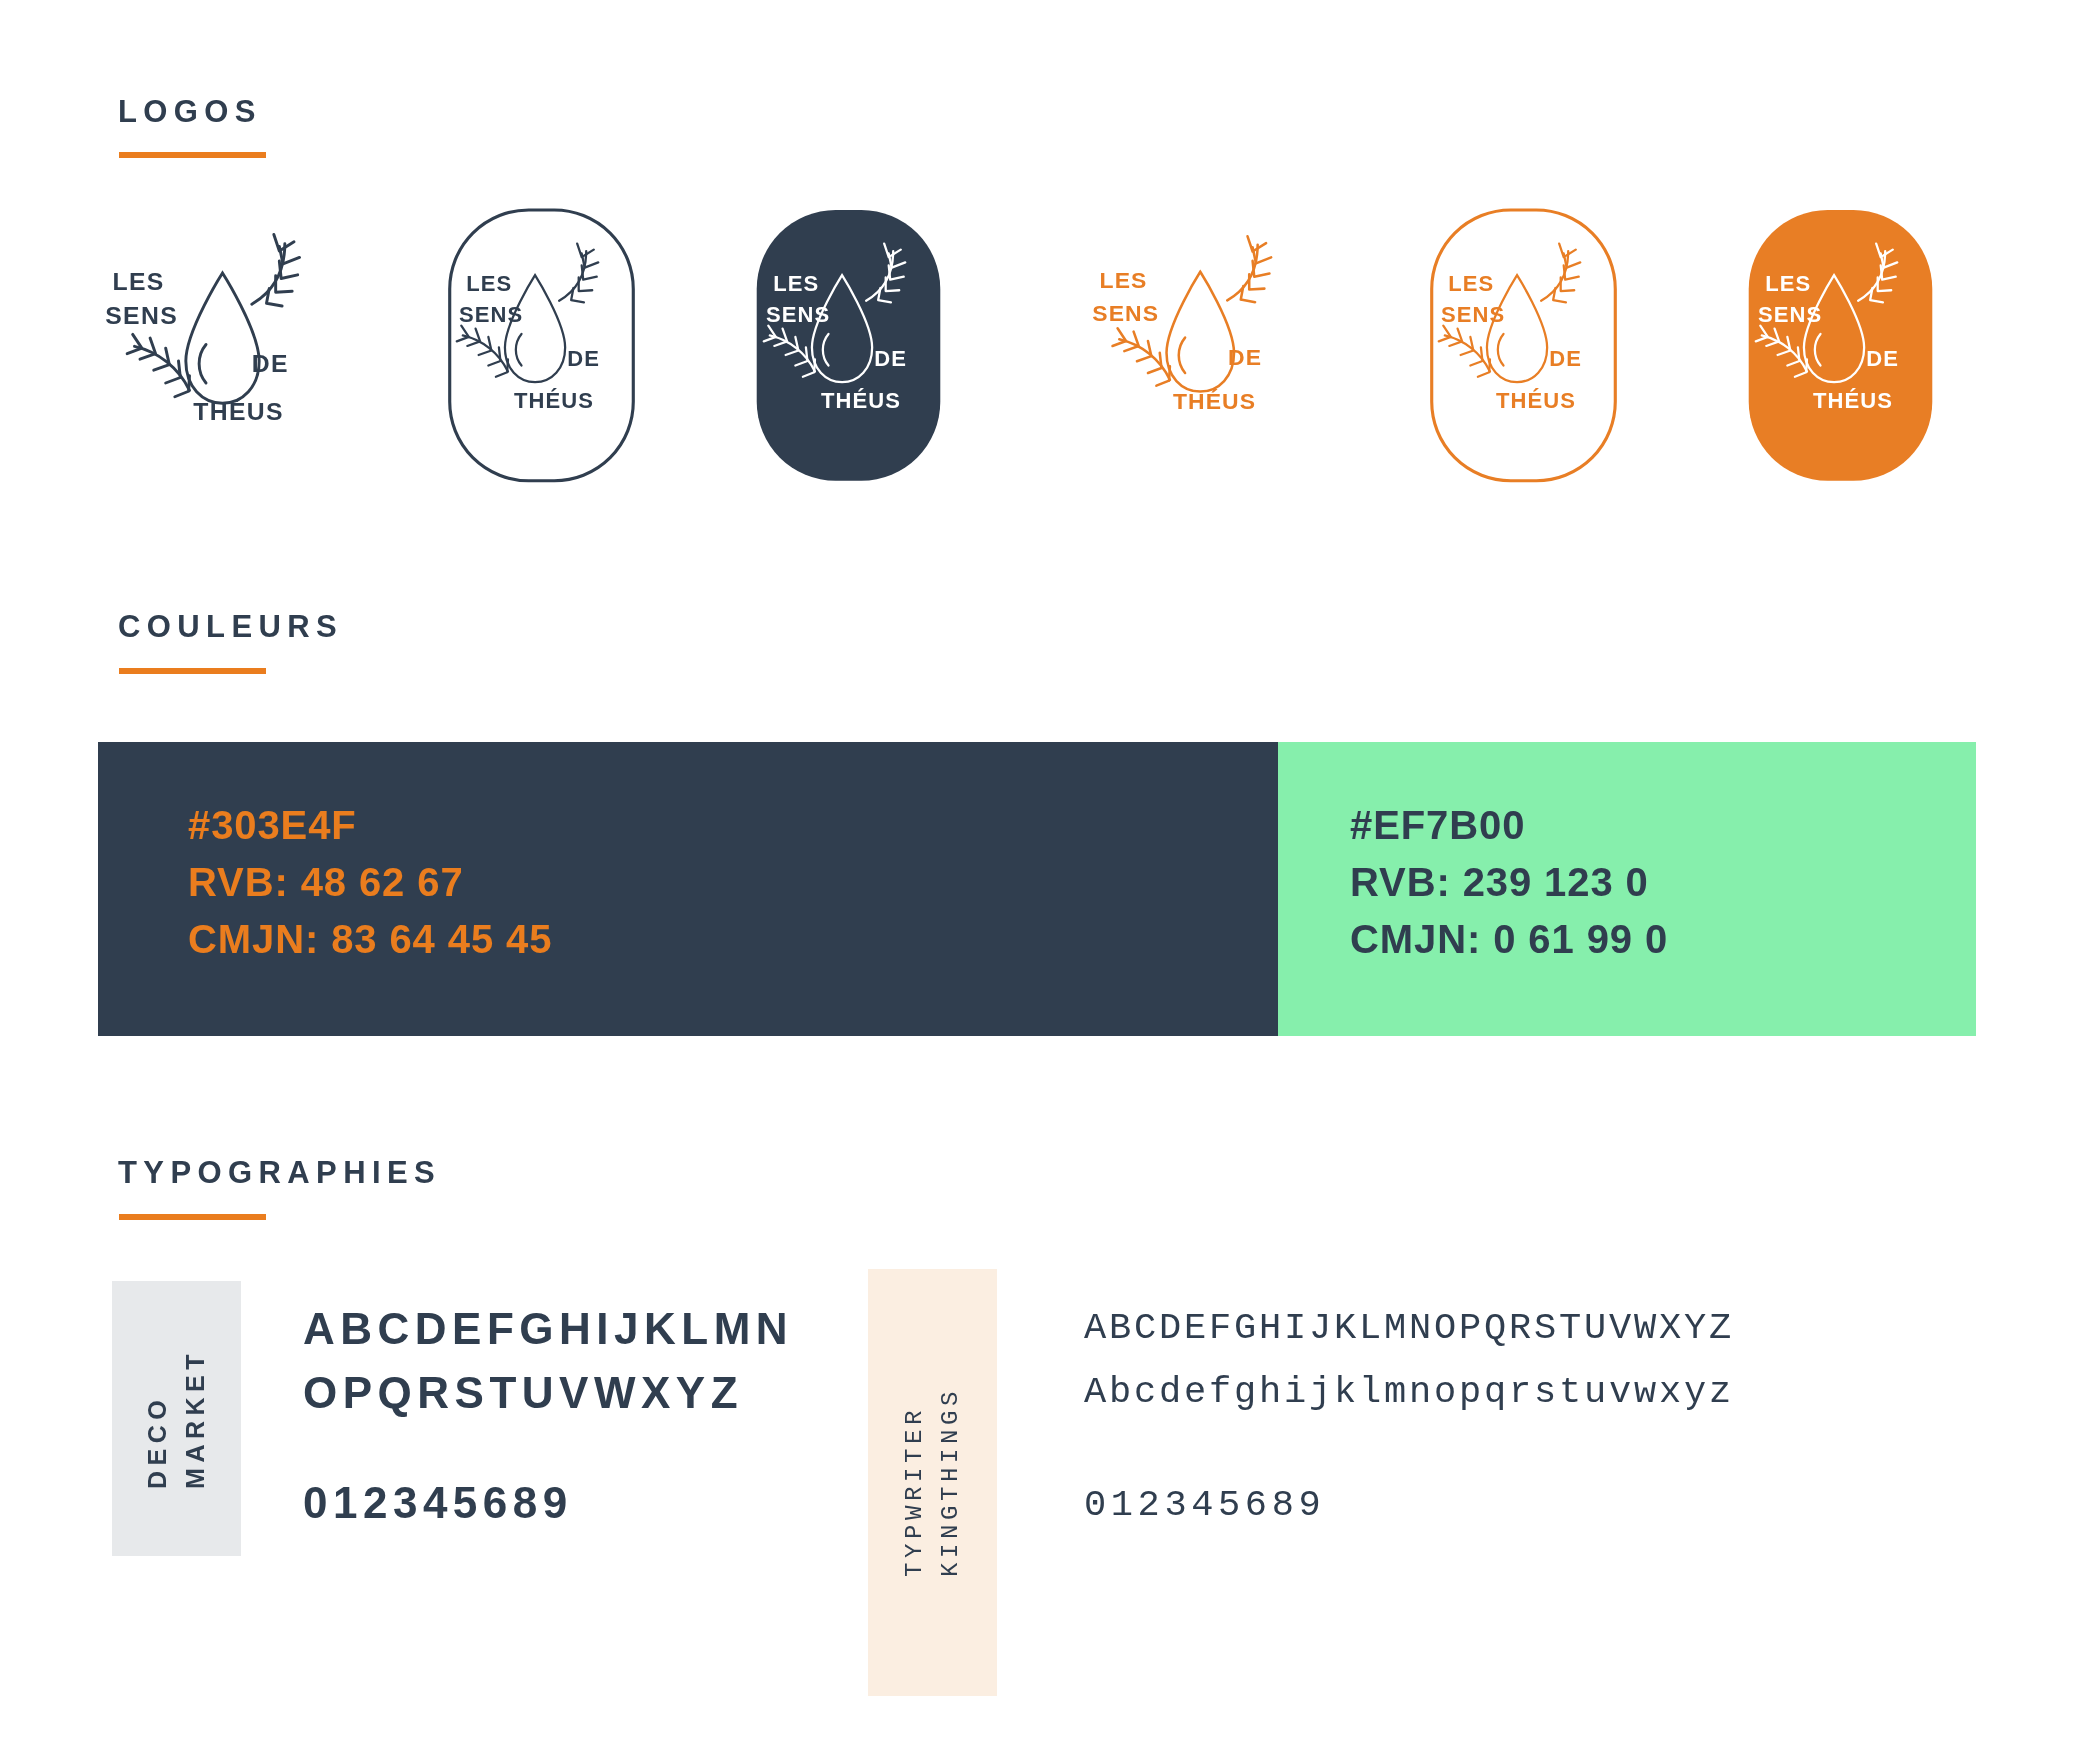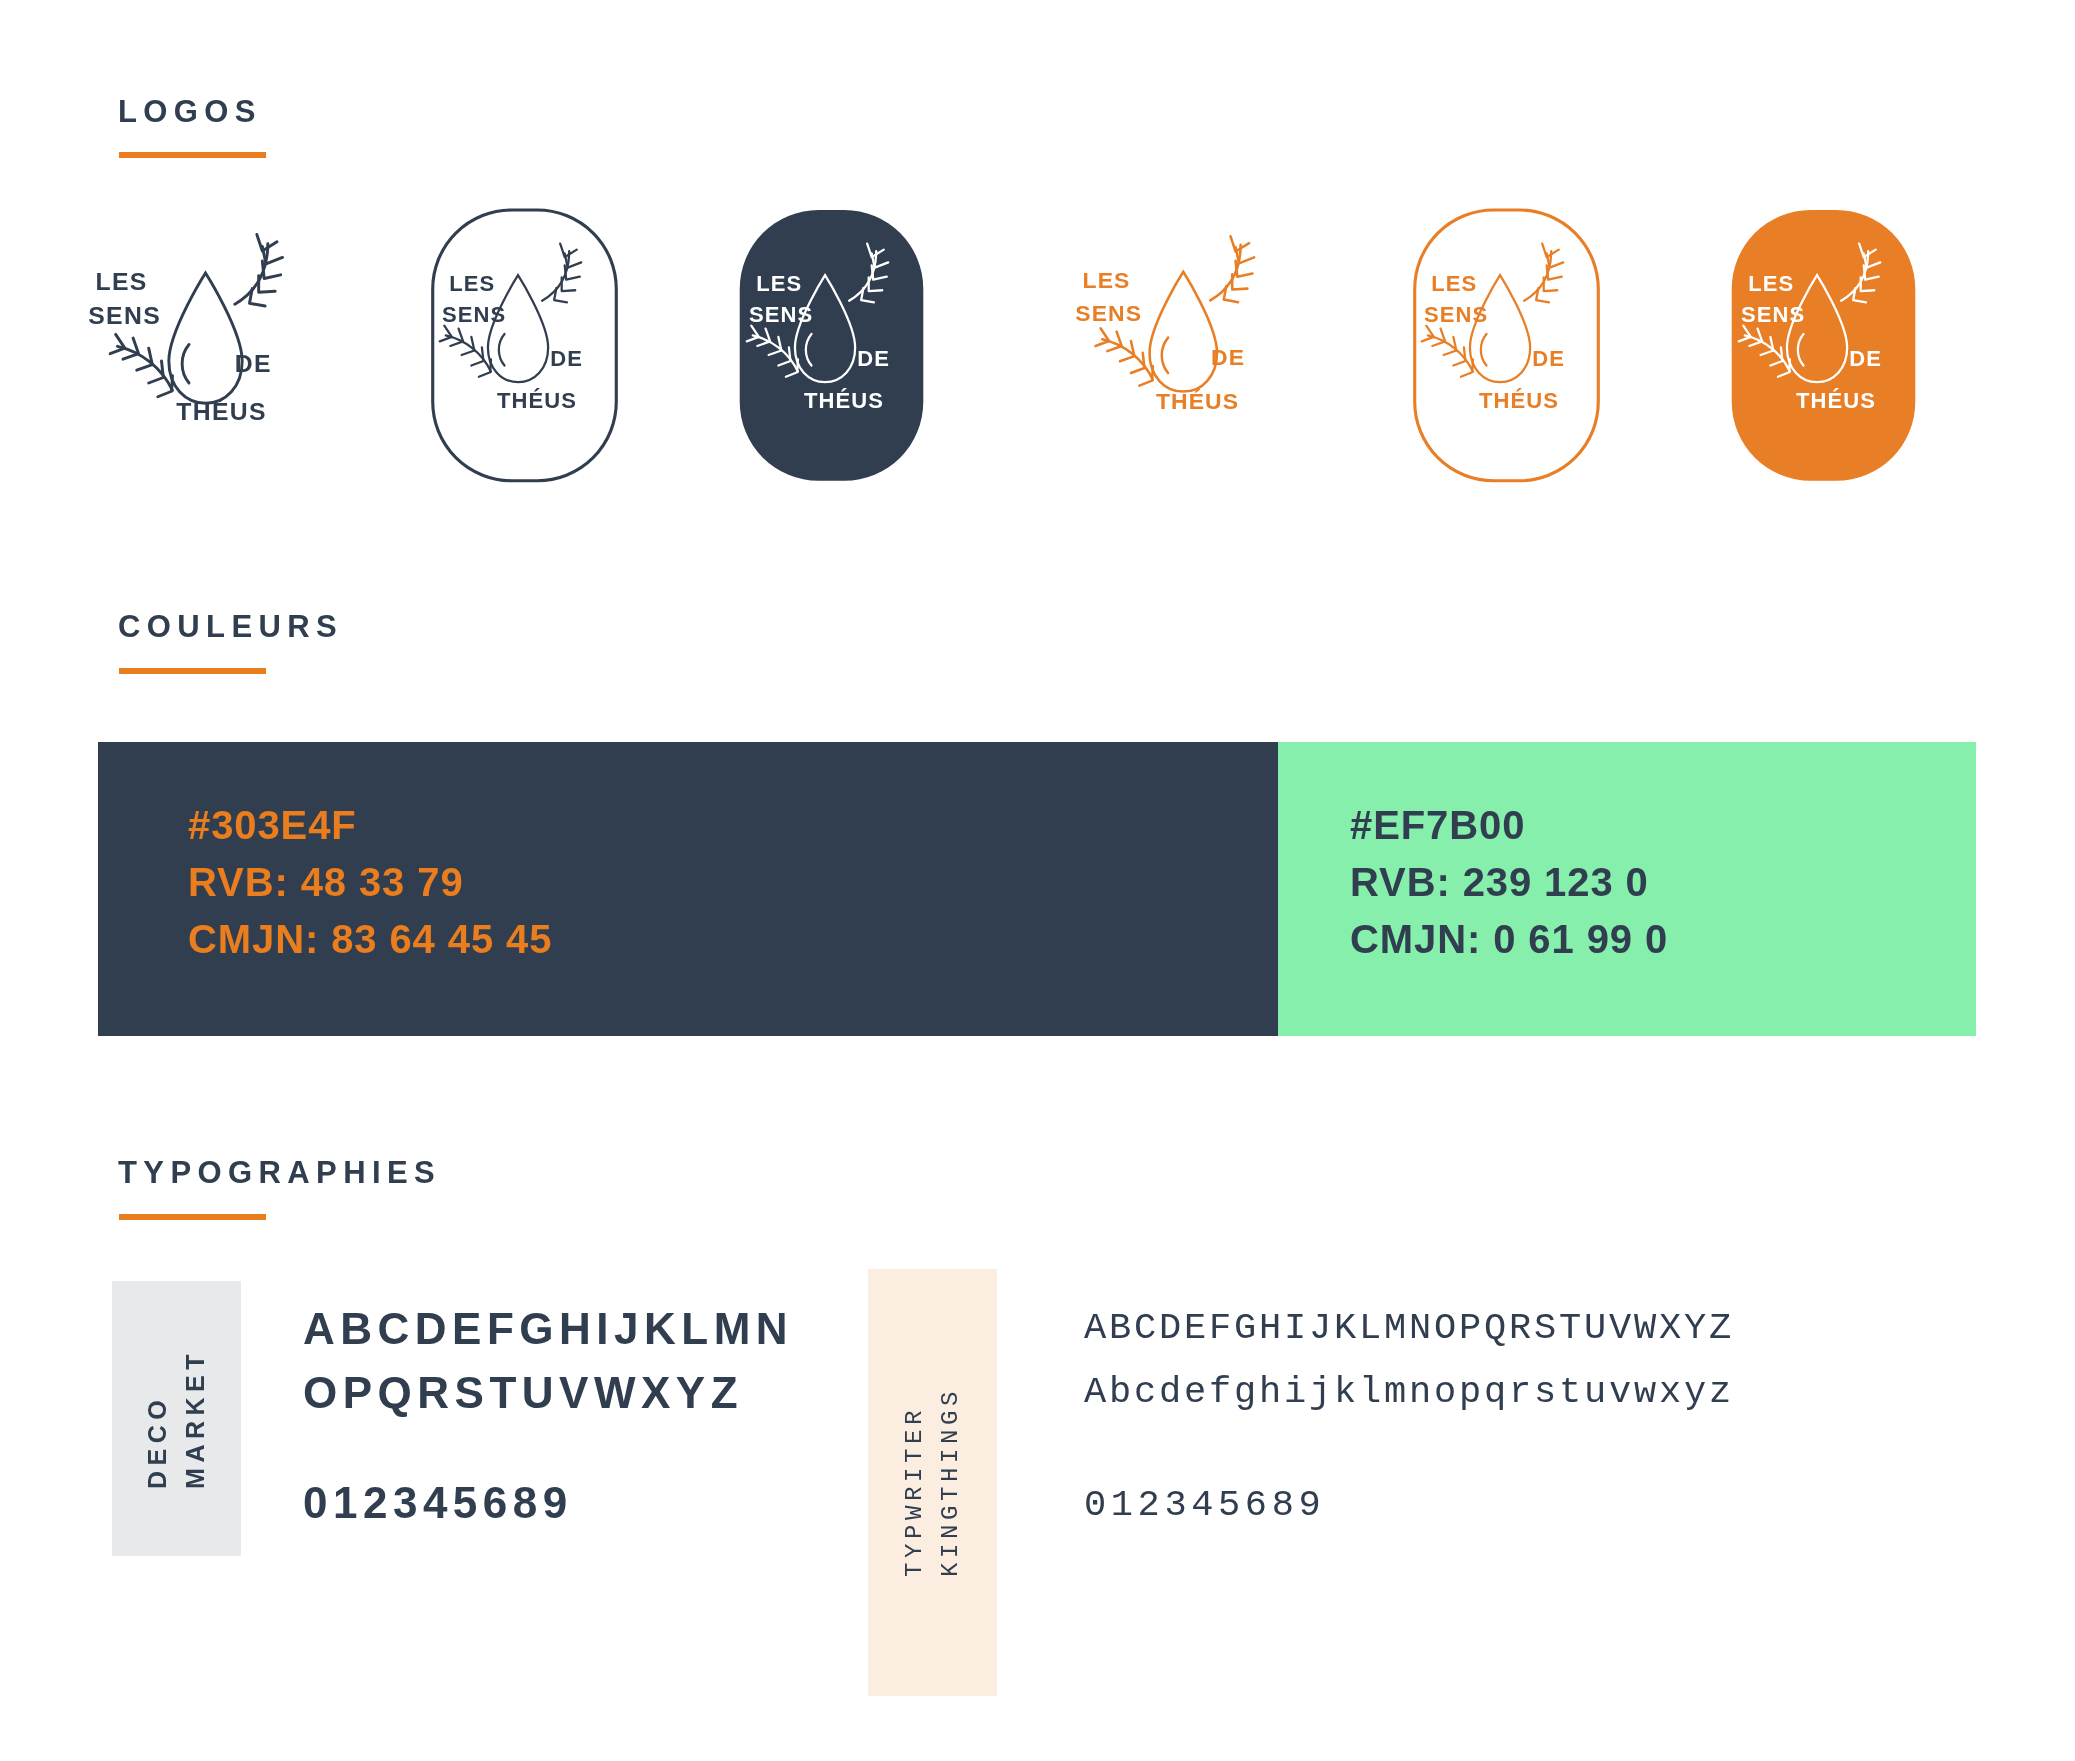--- a/index.html
+++ b/index.html
@@ -45,21 +45,21 @@
 
   #heading-couleurs { left: 118px; top: 609px; }
   #rule-couleurs { left: 119px; top: 668px; }
 
   #heading-typos { left: 118px; top: 1155px; }
   #rule-typos { left: 119px; top: 1214px; }
 
   
   .logo-row {
     position: absolute;
-    left: 70px;
+    left: 87px;
     top: 197px;
     width: 1919px;
     height: 312px;
   }
   .logo-item {
     position: absolute;
     top: 0;
     width: 275px;
     height: 294px;
     display: flex;
@@ -344,21 +344,21 @@
 
   </div>
 
   <div class="section-heading" id="heading-couleurs">COULEURS</div>
   <div class="section-rule" id="rule-couleurs"></div>
 
   <div class="color-band">
     <div class="color-block color-dark">
       <div class="color-lines">
         <div>#303E4F</div>
-        <div>RVB: 48 33 79</div>
+        <div>RVB: 48 62 67</div>
         <div>CMJN: 83 64 45 45</div>
       </div>
     </div>
     <div class="color-block color-orange">
       <div class="color-lines">
         <div>#EF7B00</div>
         <div>RVB: 239 123 0</div>
         <div>CMJN: 0 61 99 0</div>
       </div>
     </div>

